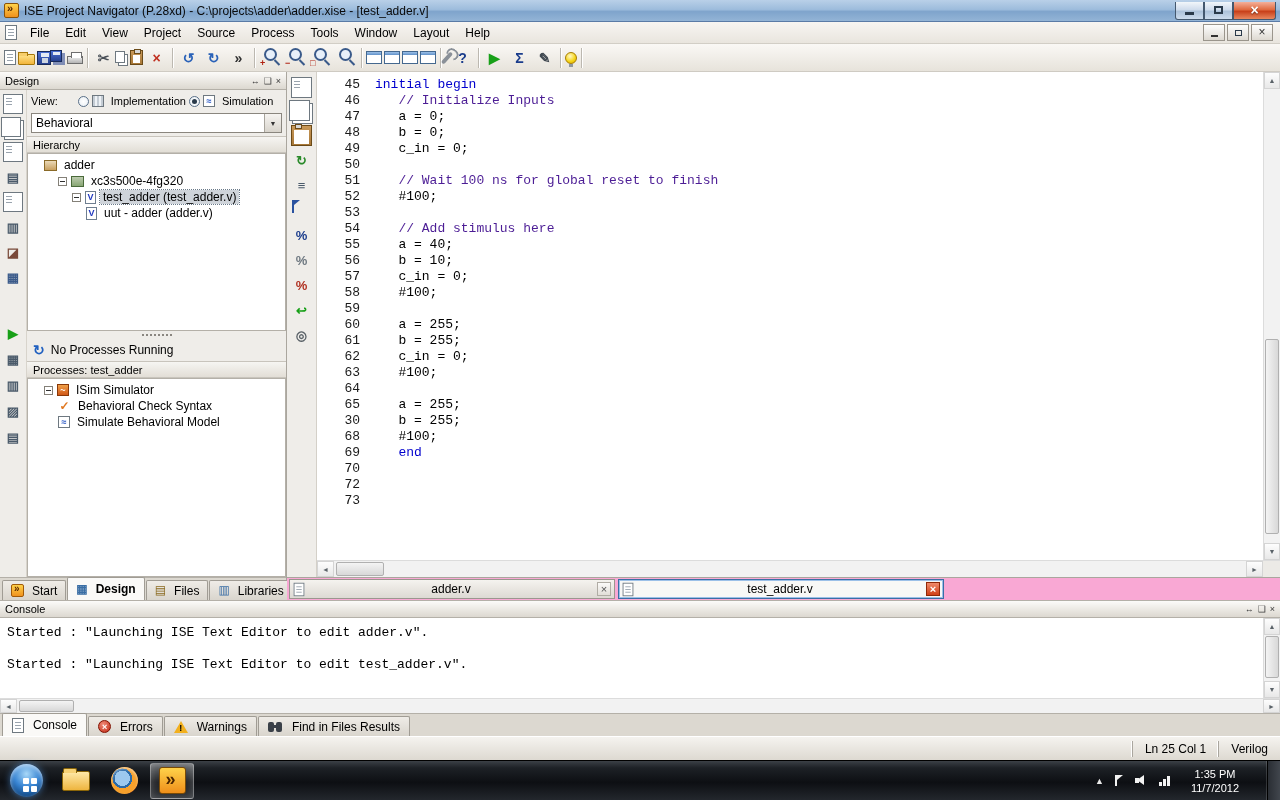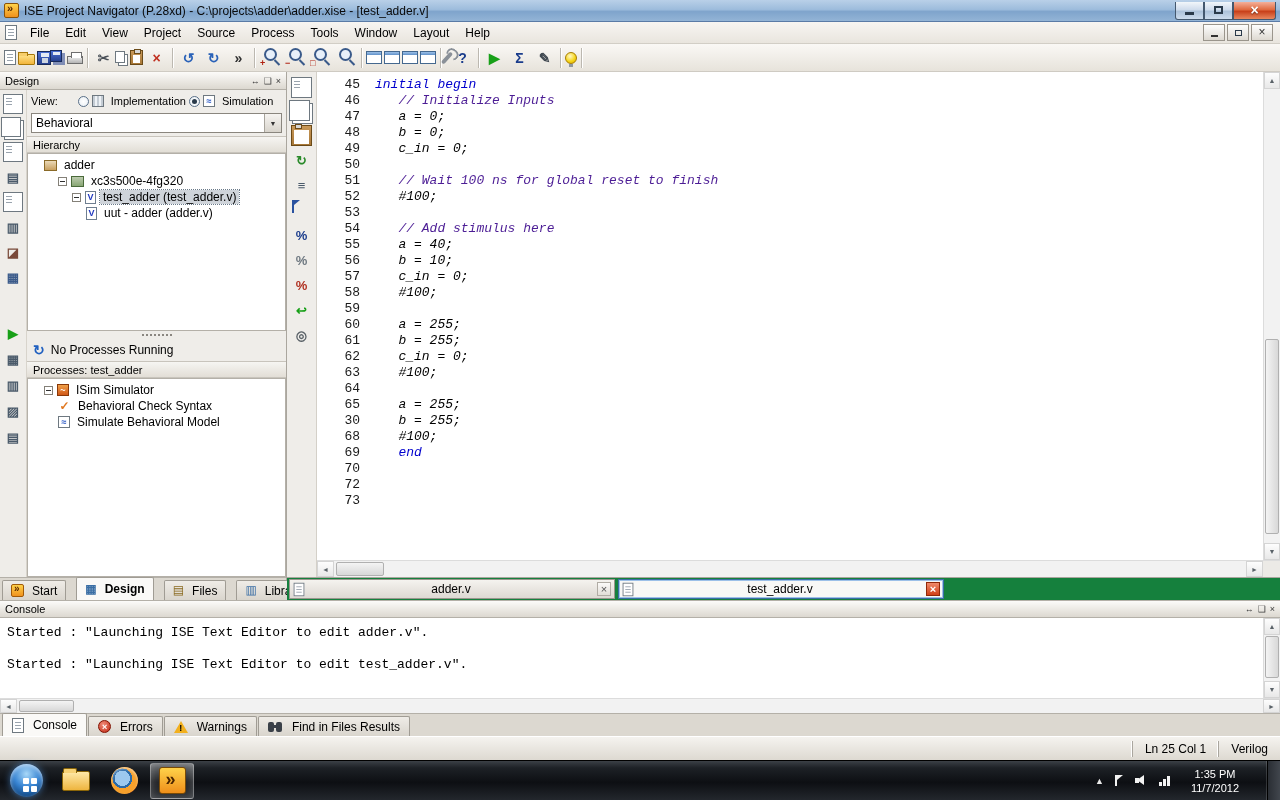--- a/index.html
+++ b/index.html
@@ -121,52 +121,52 @@
 .expander{width:9px;height:9px;flex:none;border:1px solid #848078;background:#fff;position:relative;margin-right:4px;}
 .expander::after{content:"";position:absolute;left:1px;right:1px;top:3px;height:1px;background:#303030;}
 .tree-ic{flex:none;margin-right:4px;}
 .tree-label{padding:0 3px;line-height:14px;}
 .tree-label.sel{background:#cfd4da;outline:1px dotted #6a7a8a;}
 .splitter{height:8px;flex:none;display:flex;align-items:center;justify-content:center;}
 .splitter::after{content:"";width:30px;border-top:2px dotted #8a8680;}
 .noproc-row{height:22px;flex:none;display:flex;align-items:center;gap:6px;padding:0 6px;font-size:12px;}
 .refresh-ic{color:#2060c0;font-weight:bold;font-size:14px;line-height:14px;}
 .refresh-ic::after{content:"↻";}
-.left-tabs{height:23px;flex:none;display:flex;align-items:flex-end;gap:10px;background:#dcd8d0;border-top:1px solid #b4b0a8;padding:0 2px;}
+.left-tabs{height:23px;flex:none;display:flex;align-items:flex-end;gap:1px;background:#dcd8d0;border-top:1px solid #b4b0a8;padding:0 2px;}
 .ltab{height:20px;display:flex;align-items:center;gap:4px;padding:0 8px;border:1px solid #a09c94;border-bottom:none;border-radius:2px 2px 0 0;background:linear-gradient(#efece7,#d9d5cd);font-size:12px;}
 .ltab.active{height:23px;background:#faf9f7;font-weight:bold;}
 
 
 .right-col{flex:1;display:flex;flex-direction:column;min-width:0;}
 .editor-zone{flex:1;display:flex;min-height:0;background:#fff;}
 .ed-strip{width:30px;flex:none;background:#efede9;border-right:1px solid #d4d0c8;display:flex;flex-direction:column;align-items:center;padding-top:5px;gap:4px;}
 .ed-strip .tbi{width:21px;height:21px;font-size:13px;}
 .editor{flex:1;display:flex;flex-direction:column;min-width:0;}
 .ed-main{flex:1;display:flex;min-height:0;}
 .code-lines{flex:1;overflow:hidden;font-family:"Liberation Mono","DejaVu Sans Mono",monospace;font-size:13px;line-height:16px;padding-top:5px;background:#fff;}
 .cl{display:flex;height:16px;}
 .ln{width:58px;flex:none;text-align:right;padding-right:15px;color:#1a1a1a;}
-.ct{white-space:pre;font-style:italic;}
+.ct{white-space:pre;}
 .c-kw{color:#0000cd;}
 .c-cm{color:#4c1d95;}
 
 
 .vscroll{width:17px;flex:none;background:#f2f2f2;border-left:1px solid #dcdcdc;display:flex;flex-direction:column;}
 .sb-btn{height:17px;flex:none;border:1px solid #d4d4d4;background:linear-gradient(#fdfdfd,#e8e8e8);color:#5a6268;font-size:7px;display:flex;align-items:center;justify-content:center;}
 .sb-track{flex:1;position:relative;}
 .sb-thumb{position:absolute;left:1px;right:1px;background:linear-gradient(90deg,#f4f4f4,#d8d8d8);border:1px solid #b0b0b0;border-radius:2px;}
 .hscroll{height:17px;flex:none;background:#f2f2f2;border-top:1px solid #dcdcdc;display:flex;}
 .hsb-btn{width:17px;flex:none;border:1px solid #d4d4d4;background:linear-gradient(#fdfdfd,#e8e8e8);color:#5a6268;font-size:7px;display:flex;align-items:center;justify-content:center;}
 .hsb-track{flex:1;position:relative;}
 .hsb-thumb{position:absolute;top:1px;bottom:1px;background:linear-gradient(#f4f4f4,#d8d8d8);border:1px solid #b0b0b0;border-radius:2px;}
 .sb-corner{width:17px;flex:none;background:#eceae6;}
 .up::after{content:"▲";} .dn::after{content:"▼";} .lf::after{content:"◄";} .rt::after{content:"►";}
 
 
-.doc-tabs{height:23px;flex:none;background:#15803d;border-top:1px solid #aaa69e;display:flex;align-items:center;padding-left:2px;gap:3px;}
+.doc-tabs{height:23px;flex:none;background:#f9a8d4;border-top:1px solid #aaa69e;display:flex;align-items:center;padding-left:2px;gap:3px;}
 .dtab{width:326px;height:20px;display:flex;align-items:center;border:1px solid #9a968e;background:linear-gradient(#f5f3ef,#ddd9d3);padding:0 3px;}
 .dtab.active{border:1px solid #3a6ea5;background:#f8f8f6;box-shadow:0 0 0 1px #9cc0e8 inset;}
 .dtab-lbl{flex:1;text-align:center;font-size:12px;}
 .dtab-close{width:14px;height:14px;flex:none;display:flex;align-items:center;justify-content:center;font-size:11px;color:#555;border:1px solid #b0aca4;background:linear-gradient(#fbfaf8,#e2ded8);}
 .dtab-close::after{content:"×";}
 .dtab.active .dtab-close{background:linear-gradient(#f08a6a,#d04018);border-color:#902808;color:#fff;font-weight:bold;}
 .dtab .ic-page{transform:scale(.9);}
 
 
 .console-header{height:18px;flex:none;background:linear-gradient(#fcfbf9,#dcd8d0);border-top:1px solid #b4b0a8;border-bottom:1px solid #b4b0a8;display:flex;align-items:center;padding:0 5px;font-size:11px;}

